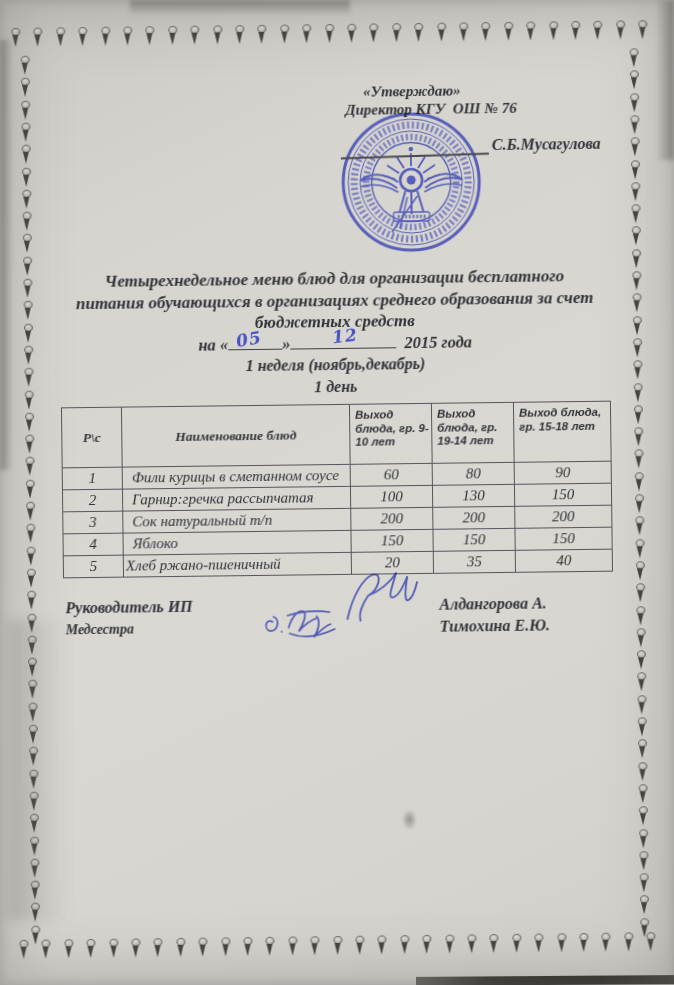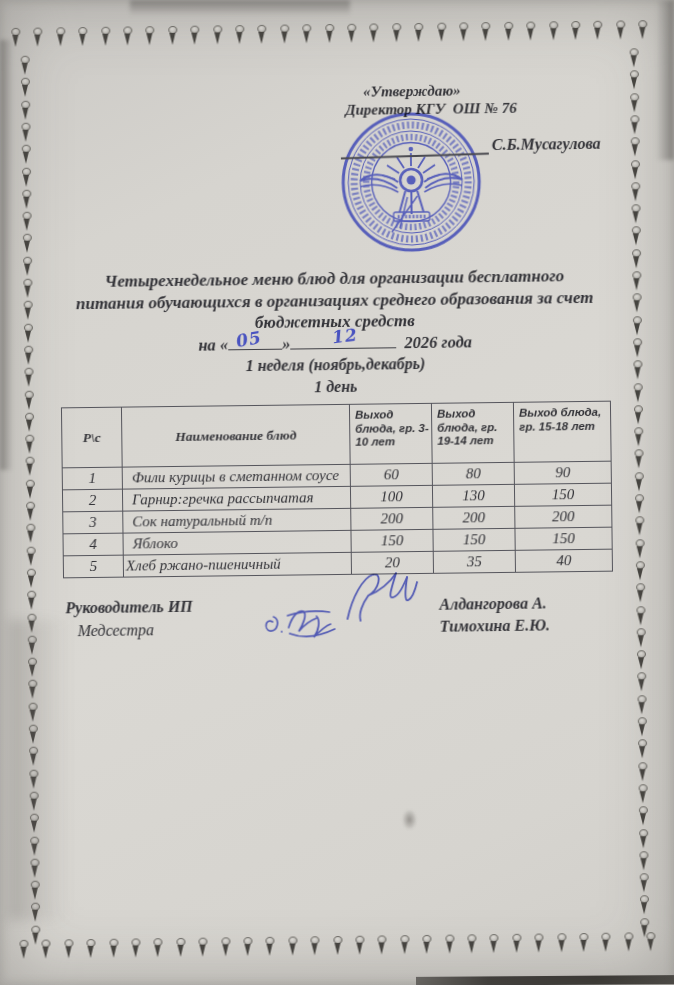--- a/index.html
+++ b/index.html
@@ -55,21 +55,21 @@
   table.menu td,table.menu th{border:1px solid #55555c;overflow:hidden;}
   th.h-serif{font-size:13.5px;font-weight:bold;font-style:italic;text-align:center;vertical-align:middle;
     font-family:"Liberation Serif",serif;height:57px;}
   th.h-sans{font-family:"Liberation Sans",sans-serif;font-size:11.5px;font-weight:bold;font-style:italic;
     text-align:left;vertical-align:top;padding:4px 2px 0 5px;line-height:13.5px;}
   td.c-num{font-size:15px;font-style:italic;text-align:center;height:19px;line-height:17px;}
   td.c-dish{font-size:15px;font-style:italic;text-align:left;padding-left:9px;height:19px;line-height:17px;white-space:nowrap;}
   td.c-val{font-size:15px;font-style:italic;text-align:center;height:19px;line-height:17px;}
   
   .role1{position:absolute;left:64px;top:596px;font-size:16px;font-weight:bold;font-style:italic;}
-  .role2{position:absolute;left:76px;top:619px;font-size:16px;font-weight:normal;font-style:italic;}
+  .role2{position:absolute;left:64px;top:619px;font-size:14px;font-weight:bold;font-style:italic;}
   .name1{position:absolute;left:438px;top:597px;font-size:16px;font-weight:bold;font-style:italic;}
   .name2{position:absolute;left:438px;top:619px;font-size:16px;font-weight:bold;font-style:italic;}
   .sig-svg{position:absolute;mix-blend-mode:multiply;opacity:.88;}
   
   .vignette{position:absolute;inset:0;pointer-events:none;
     box-shadow:inset 0 0 60px 12px rgba(95,92,88,.30), inset 0 0 10px 2px rgba(80,78,74,.18);}
   .edge-top{position:absolute;left:130px;top:0;width:220px;height:16px;
     background:linear-gradient(to bottom,rgba(70,68,66,.45),rgba(70,68,66,0));filter:blur(2px);}
   .edge-right{position:absolute;right:0;top:0;width:18px;height:160px;
     background:linear-gradient(to left,rgba(60,58,56,.45),rgba(60,58,56,0));filter:blur(2px);}
@@ -263,39 +263,39 @@
     <div class="sigline"></div>
     <div class="director-name">С.Б.Мусагулова</div>
 
     <div class="title-block">
       <span style="display:block">Четырехнедельное меню блюд для организации бесплатного</span>
       <span style="display:block">питания обучающихся в организациях среднего образования за счет</span>
       <span style="display:block">бюджетных средств</span>
     </div>
 
     <div class="date-line">
-      <span>на «</span><span class="blank b1"><span class="hand day">05</span></span><span>»</span><span class="blank b2"><span class="hand month">12</span></span><span>2026 года</span>
+      <span>на «</span><span class="blank b1"><span class="hand day">05</span></span><span>»</span><span class="blank b2"><span class="hand month">12</span></span><span>2015 года</span>
     </div>
 
     <div class="period-week">1 неделя (ноябрь,декабрь)</div>
     <div class="period-day">1 день</div>
 
     <table class="menu">
       <colgroup>
         <col style="width:60px">
           <col style="width:228px">
           <col style="width:82px">
           <col style="width:82px">
           <col style="width:97px">
       </colgroup>
       <tbody>
           <tr>
         <th class="h-serif">Р\с</th>
         <th class="h-serif">Наименование блюд</th>
-        <th class="h-sans">Выход блюда, гр. 3-10 лет</th>
+        <th class="h-sans">Выход блюда, гр. 9-10 лет</th>
         <th class="h-sans">Выход блюда, гр. 19-14 лет</th>
         <th class="h-sans">Выход блюда, гр. 15-18 лет</th>
       </tr>
       <tr>
         <td class="c-num">1</td>
         <td class="c-dish">Фили курицы в сметанном соусе</td>
         <td class="c-val">60</td>
         <td class="c-val">80</td>
         <td class="c-val">90</td>
       </tr>

